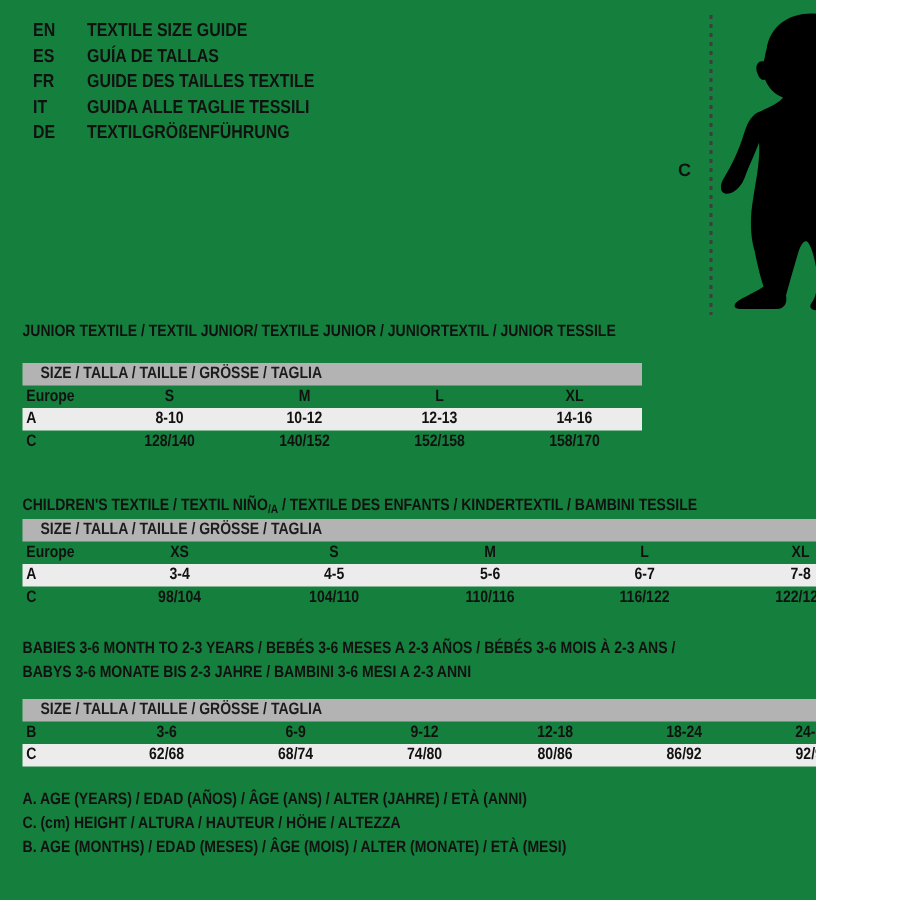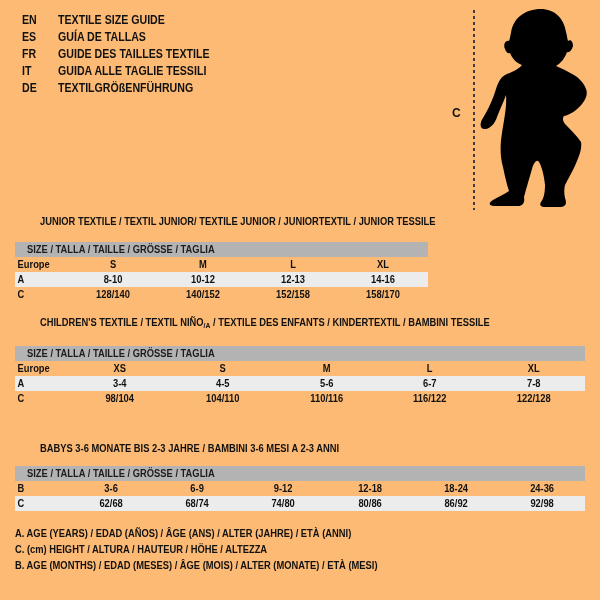--- a/index.html
+++ b/index.html
@@ -1,18 +1,18 @@
 <!DOCTYPE html>
 <html><head>
 <meta charset="utf-8">
 <style>
   html, body { margin: 0; padding: 0; background: #fff; }
   #root {
-    position: relative; width: 600px; height: 600px;
-    background: #fdba74; overflow: hidden;
+    position: relative; width: 544px; height: 600px;
+    background: #15803d; overflow: hidden;
     font-family: "Liberation Sans", sans-serif;
     color: #111; font-weight: 700;
     -webkit-font-smoothing: antialiased;
   }
   .cond   { display: inline-block; transform: scaleX(0.85); transform-origin: 0 50%; white-space: nowrap; }
   .cond-c { transform: scaleX(0.85); transform-origin: 50% 50%; white-space: nowrap; }
 
   
   .langs { position: absolute; left: 22px; top: 12px; }
   .lang-row { display: flex; height: 17px; line-height: 17px; font-size: 12.5px; }
@@ -20,21 +20,21 @@
 
   
   .fig-line {
     position: absolute; left: 473px; top: 10px; width: 2px; height: 200px;
     background: repeating-linear-gradient(to bottom, #3d3d3d 0 3px, transparent 3px 6px);
   }
   .fig-c { position: absolute; left: 452px; top: 106px; font-size: 12px; }
   .fig-svg { position: absolute; left: 478px; top: 8px; }
 
   
-  .sec-title { position: absolute; left: 15px; font-size: 11px; line-height: 13px; white-space: nowrap; margin-left: 25px; }
+  .sec-title { position: absolute; left: 15px; font-size: 11px; line-height: 13px; white-space: nowrap; }
   .sub { font-size: 8px; vertical-align: -2px; }
 
   
   .size-table { position: absolute; left: 15px; font-size: 11px; }
   .tbar { height: 15px; line-height: 15px; background: #b3b3b3; color: #1c1c1c; padding-left: 12px; }
   .trow { display: flex; height: 15px; line-height: 15px; }
   .trow.shaded { background: #ececec; }
   .tl { flex: 0 0 50px; width: 50px; padding-left: 3px; transform: scaleX(0.85); transform-origin: 0 50%; white-space: nowrap; }
   .tc { flex: 1; text-align: center; }
 
@@ -139,21 +139,21 @@
     </div>
     <div class="trow">
       <span class="tl">C</span>
       <span class="tc cond-c">128/140</span>
       <span class="tc cond-c">140/152</span>
       <span class="tc cond-c">152/158</span>
       <span class="tc cond-c">158/170</span>
     </div>
   </div>
 
-  <div class="sec-title" style="top:316px">
+  <div class="sec-title" style="top:331px">
     <span class="cond">
       <span>CHILDREN'S TEXTILE / TEXTIL NIÑO</span><span class="sub">/A</span><span> / TEXTILE DES ENFANTS / KINDERTEXTIL / BAMBINI TESSILE</span>
     </span>
   </div>
   <div class="size-table" style="top:346px; width:570px">
     <div class="tbar">
       <span class="cond">SIZE / TALLA / TAILLE / GRÖSSE / TAGLIA</span>
     </div>
     <div class="trow">
       <span class="tl">Europe</span>
@@ -174,20 +174,23 @@
     <div class="trow">
       <span class="tl">C</span>
       <span class="tc cond-c">98/104</span>
       <span class="tc cond-c">104/110</span>
       <span class="tc cond-c">110/116</span>
       <span class="tc cond-c">116/122</span>
       <span class="tc cond-c">122/128</span>
     </div>
   </div>
 
+  <div class="sec-title" style="top:426px">
+    <span class="cond">BABIES 3-6 MONTH TO 2-3 YEARS / BEBÉS 3-6 MESES A 2-3 AÑOS / BÉBÉS 3-6 MOIS À 2-3 ANS /</span>
+  </div>
   <div class="sec-title" style="top:442px">
     <span class="cond">BABYS 3-6 MONATE BIS 2-3 JAHRE / BAMBINI 3-6 MESI A 2-3 ANNI</span>
   </div>
   <div class="size-table" style="top:466px; width:570px">
     <div class="tbar">
       <span class="cond">SIZE / TALLA / TAILLE / GRÖSSE / TAGLIA</span>
     </div>
     <div class="trow">
       <span class="tl">B</span>
       <span class="tc cond-c">3-6</span>

